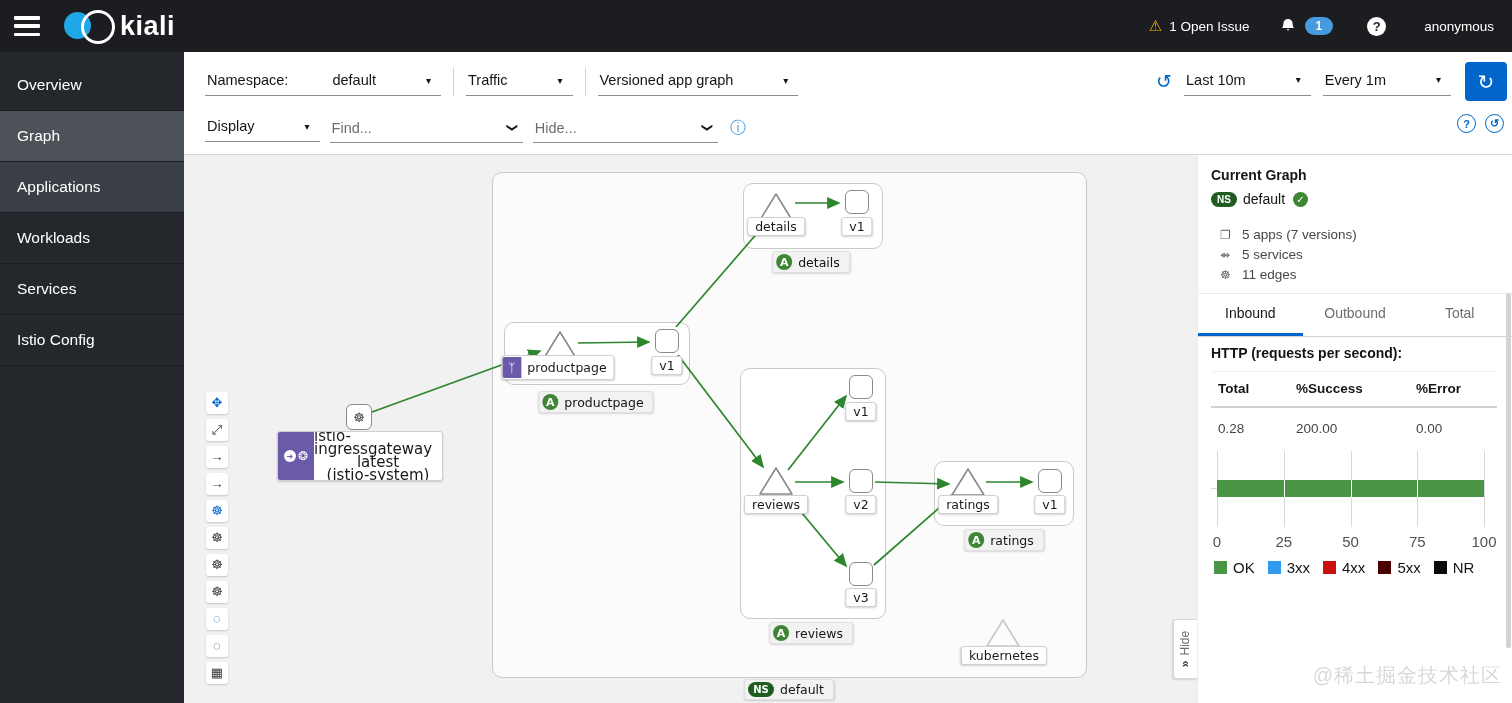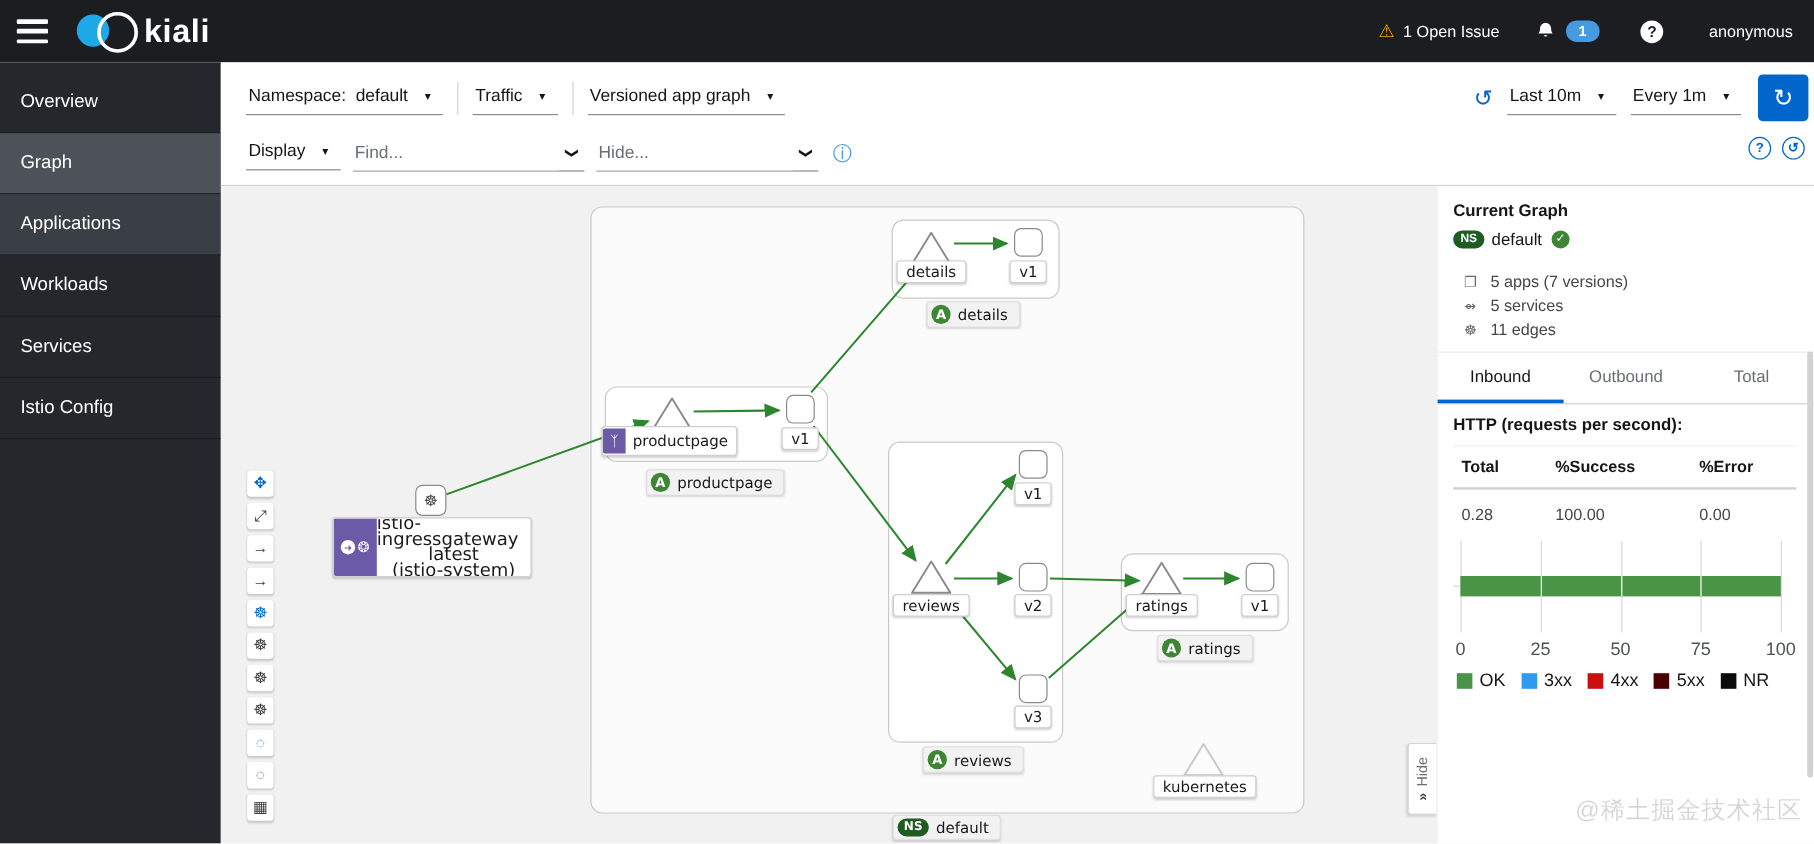--- a/index.html
+++ b/index.html
@@ -37,21 +37,21 @@
   .nav-item.active{background:#4d5258;}
   .nav-item.hovered{background:#3a3f45;}
 
   
   .toolbar{position:absolute;left:184px;top:52px;width:1328px;height:103px;background:#fff;
            border-bottom:1px solid #d7d7d7;box-sizing:border-box;}
   .t-row{position:absolute;left:0;width:100%;height:40px;display:flex;align-items:center;}
   .t-row1{top:10px;}
   .t-row2{top:56px;}
   .ctl{display:inline-flex;align-items:center;border-bottom:1px solid #8a8d90;
-       padding:4px 10px 7px 2px;font-size:14.5px;cursor:pointer;}
+       padding:4px 10px 7px 2px;font-size:14.5px;cursor:pointer;gap:36px;}
   .ctl .lbl{margin-right:8px;}
   .caret{font-size:10px;margin-left:14px;color:#151515;}
   .vdiv{width:1px;height:28px;background:#d2d2d2;margin:0 12px;}
   .ns-ctl{margin-left:21px;min-width:150px;}
   .find-input,.hide-input{border:none;border-bottom:1px solid #8a8d90;outline:none;
        font-size:14.5px;height:26px;font-family:Liberation Sans, sans-serif;color:#151515;}
   .find-input::placeholder,.hide-input::placeholder{color:#6a6e73;}
   .find-wrap{display:inline-flex;align-items:center;border-bottom:1px solid #8a8d90;margin-left:10px;}
   .find-wrap input{border-bottom:none;}
   .chev-down{display:inline-block;transform:rotate(90deg);font-size:11px;color:#151515;
@@ -438,21 +438,21 @@
     </div>
     <div class="http-title">HTTP (requests per second):</div>
     <div class="p-table">
       <div class="hrow">
         <span class="c1">Total</span>
         <span class="c2">%Success</span>
         <span class="c3">%Error</span>
       </div>
       <div class="drow">
         <span class="c1">0.28</span>
-        <span class="c2">100.00</span>
+        <span class="c2">200.00</span>
         <span class="c3">0.00</span>
       </div>
     </div>
     <div class="chart">
       <div class="chart-plot">
           <span class="y-tick"></span>
           <div class="gridline" style="left: 0%;"></div>
           <div class="gridline" style="left: 25%;"></div>
           <div class="gridline" style="left: 50%;"></div>
           <div class="gridline" style="left: 75%;"></div>

